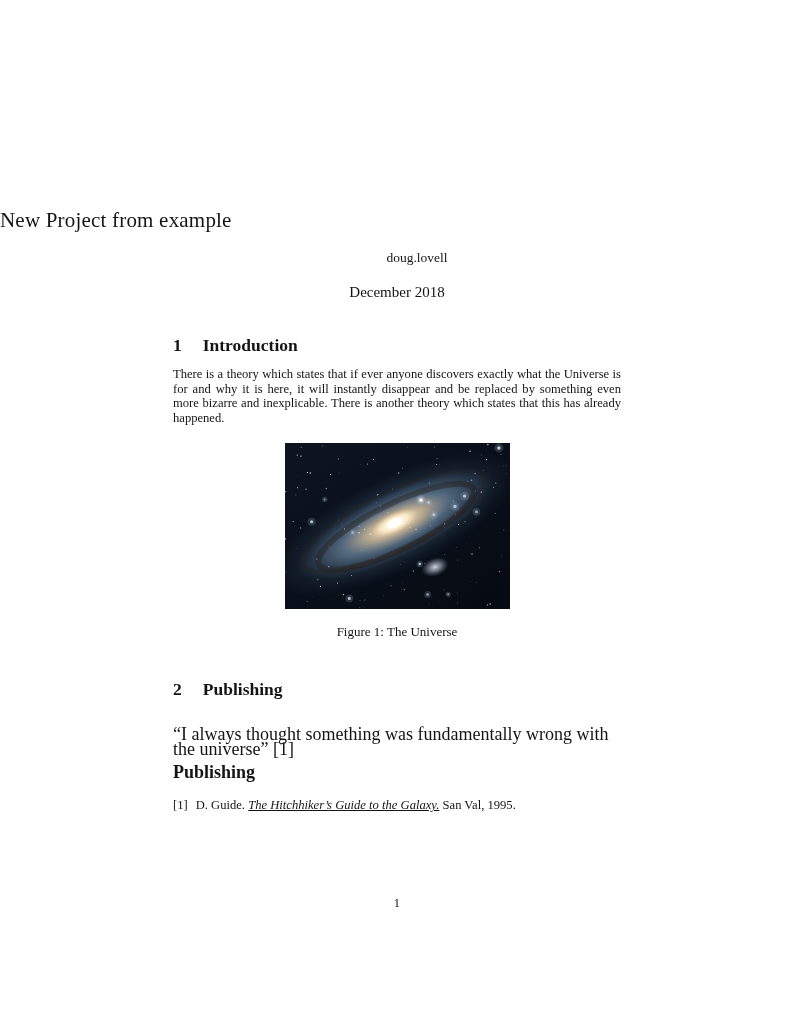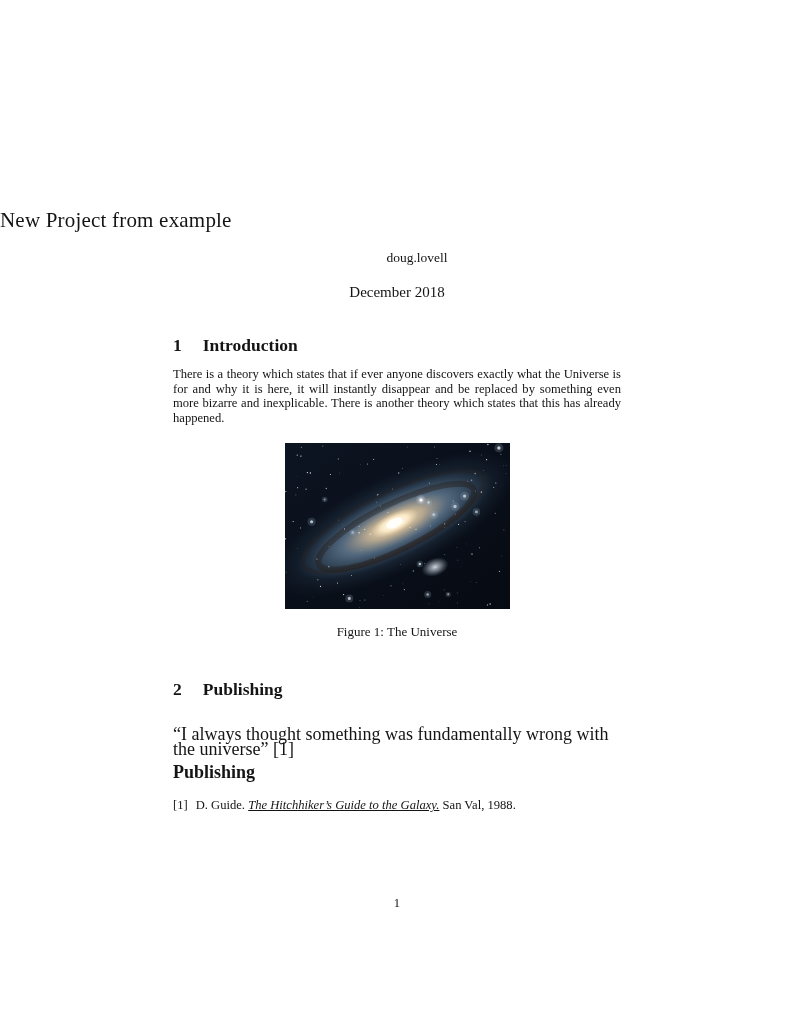--- a/index.html
+++ b/index.html
@@ -319,19 +319,19 @@
     <div class="conclusion-line1">“I always thought something was fundamentally wrong with the universe” [1]</div>
   </div>
 
   <div class="refs-heading">Publishing</div>
 
   <div class="reference-item">
     <span class="ref-label">[1]</span>
     <span>
       <span>D. Guide.</span>
       <span class="ref-title-italic">The Hitchhiker’s Guide to the Galaxy.</span>
-      <span>San Val, 1988.</span>
+      <span>San Val, 1995.</span>
     </span>
   </div>
 
   <div class="page-number">1</div>
 
 </div>
 
 </body></html>

